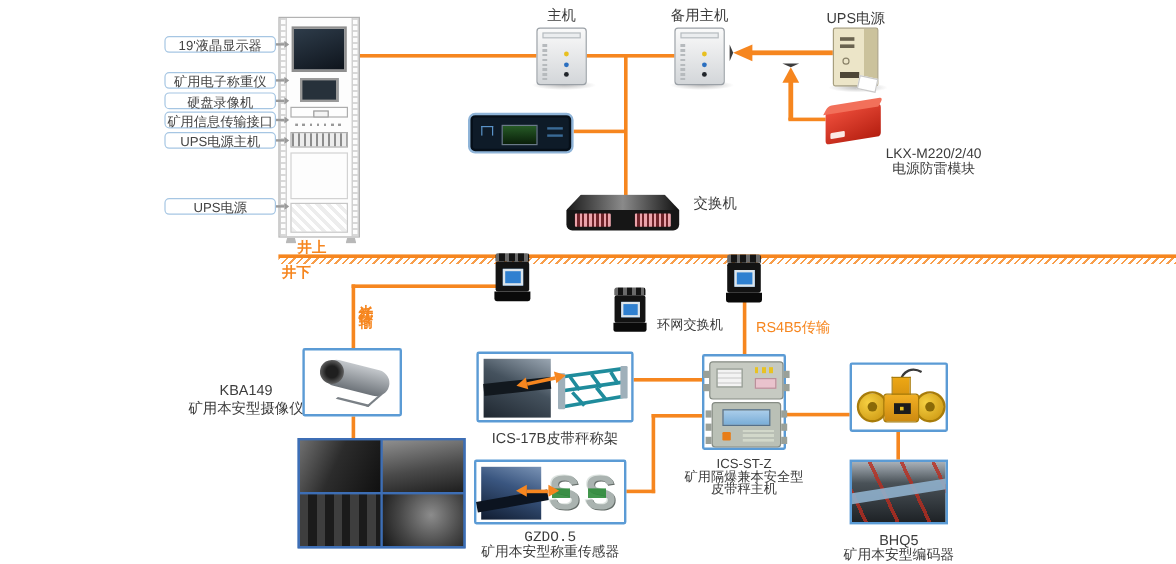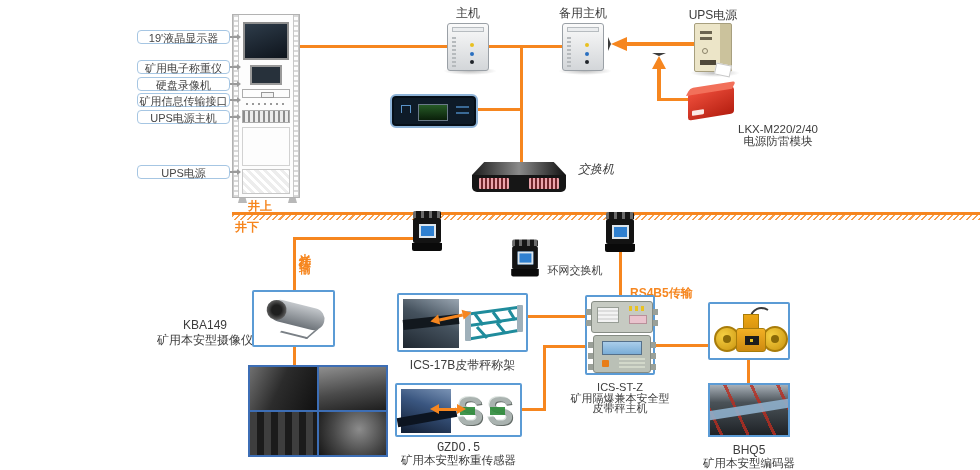--- a/index.html
+++ b/index.html
@@ -276,21 +276,21 @@
     <div class="tx"></div>
   </div>
 
   <div class="netsw">
     <div class="top"></div>
     <div class="front">
       <div class="leds" style="left:7px;"></div>
       <div class="leds" style="right:7px;"></div>
     </div>
   </div>
-  <div class="tlabel" style="left:574px;top:161px;width:44px;font-style:italic;">交换机</div>
+  <div class="tlabel" style="left:574px;top:161px;width:44px;">交换机</div>
 
 
   <div class="rsw" style="left:413px;top:211px;">
     <div class="hd"></div>
       <div class="bd">
         <div class="scr"></div>
       </div>
       <div class="ft"></div>
   </div>
   <div class="rsw" style="left:606px;top:212px;">
@@ -305,21 +305,21 @@
       <div class="bd">
         <div class="scr"></div>
       </div>
       <div class="ft"></div>
   </div>
   <div class="tlabel" style="left:544px;top:263px;width:62px;font-size:11px;">环网交换机</div>
 
   <div class="olabel" style="left:248px;top:198px;">井上</div>
   <div class="olabel" style="left:235px;top:219px;">井下</div>
   <div class="fiber-v">光纤传输</div>
-  <div class="olabel" style="left:630px;top:265px;font-weight:bold;margin-top:20px;">RS4B5传输</div>
+  <div class="olabel" style="left:630px;top:265px;font-weight:normal;">RS4B5传输</div>
 
   <div class="pbox" style="left:252px;top:290px;width:83px;height:57px;">
     <div class="cam"></div>
   </div>
   <div class="tlabel" style="left:145px;top:318px;width:120px;">
     <div>KBA149</div>
     <div>矿用本安型摄像仪</div>
   </div>
 
   <div class="mon">

